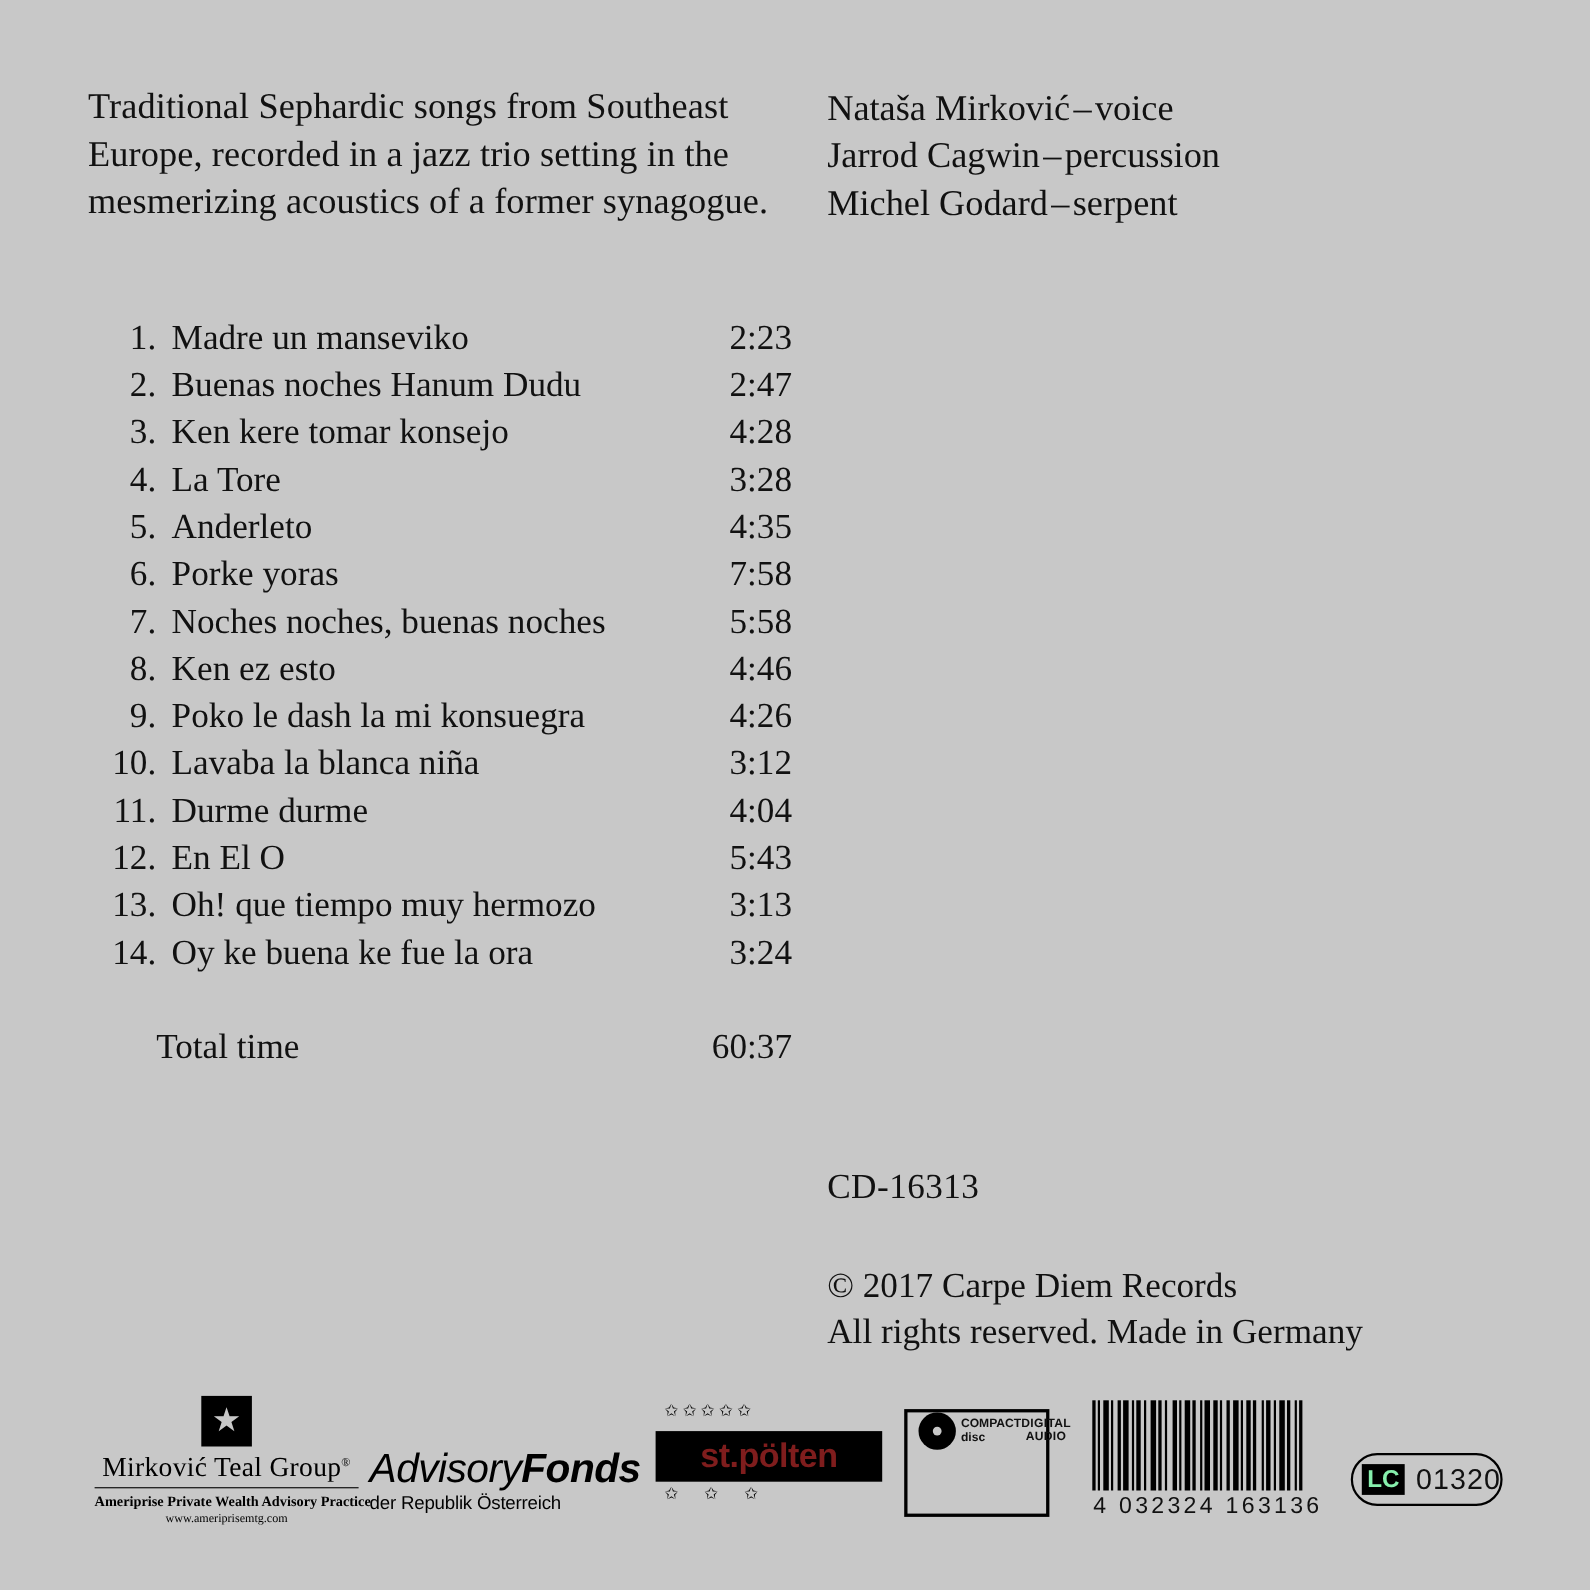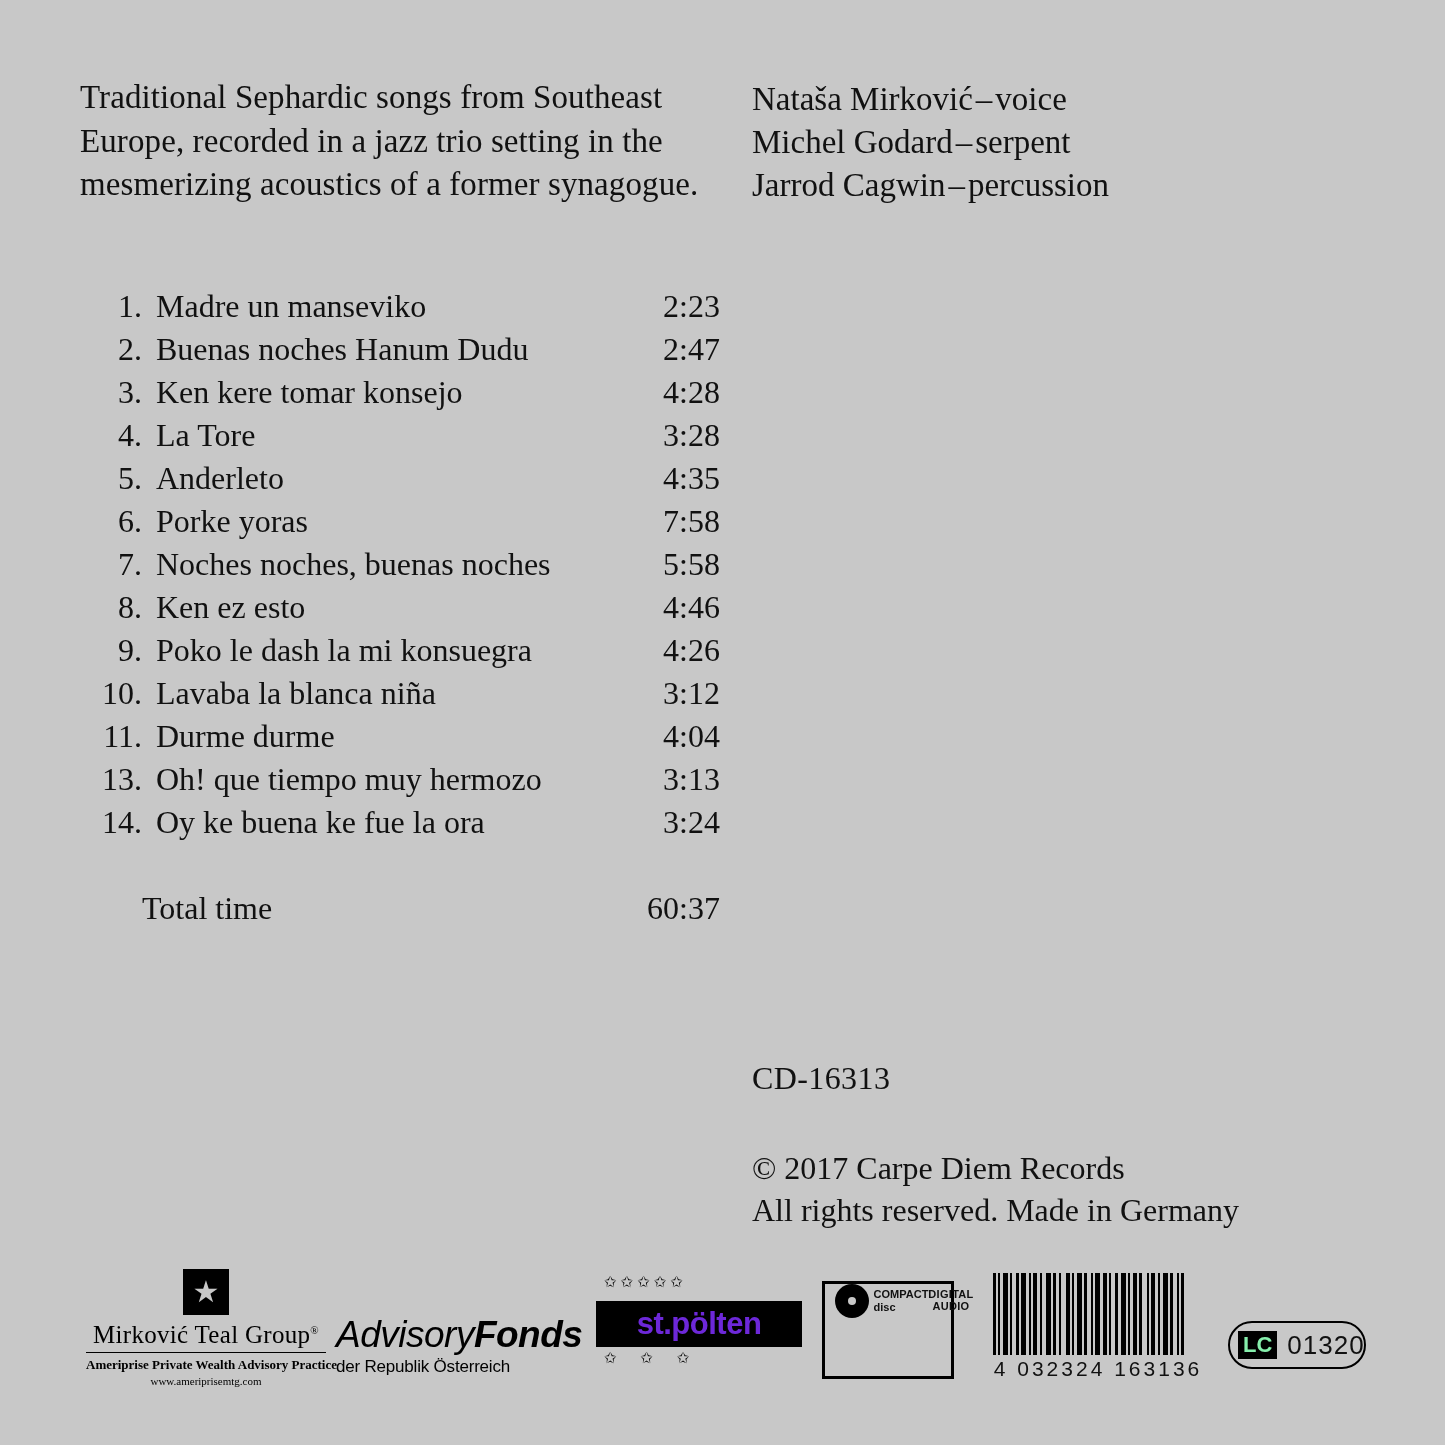--- a/index.html
+++ b/index.html
@@ -210,21 +210,21 @@
     background: #000;
   }
   .stp-text {
     position: absolute;
     left: 0;
     top: 32px;
     width: 206px;
     height: 46px;
     line-height: 46px;
     text-align: center;
-    color: #6d28d9;
+    color: #7f1d1d;
     font-family: "Liberation Sans", sans-serif;
     font-weight: bold;
     font-size: 31px;
     letter-spacing: -0.5px;
   }
   .stp-stars-top {
     position: absolute;
     left: 8px;
     top: 4px;
     width: 120px;
@@ -364,24 +364,24 @@
 
 <div class="page">
 
   <div class="desc">Traditional Sephardic songs from Southeast Europe, recorded in a jazz  trio setting in the mesmerizing acoustics of a former synagogue.</div>
 
   <div class="credits">
     <div class="credit-line">
       <span>Nataša Mirković</span><span class="credit-sep">–</span><span>voice</span>
     </div>
     <div class="credit-line">
+      <span>Jarrod Cagwin</span><span class="credit-sep">–</span><span>percussion</span>
+    </div>
+    <div class="credit-line">
       <span>Michel Godard</span><span class="credit-sep">–</span><span>serpent</span>
-    </div>
-    <div class="credit-line">
-      <span>Jarrod Cagwin</span><span class="credit-sep">–</span><span>percussion</span>
     </div>
   </div>
 
   <div class="tracklist">
     <div class="track">
       <span class="num">1.</span>
       <span class="title">Madre un manseviko</span>
       <span class="dur">2:23</span>
     </div>
     <div class="track">
@@ -426,20 +426,25 @@
     </div>
     <div class="track">
       <span class="num">10.</span>
       <span class="title">Lavaba la blanca niña</span>
       <span class="dur">3:12</span>
     </div>
     <div class="track">
       <span class="num">11.</span>
       <span class="title">Durme durme</span>
       <span class="dur">4:04</span>
+    </div>
+    <div class="track">
+      <span class="num">12.</span>
+      <span class="title">En El O</span>
+      <span class="dur">5:43</span>
     </div>
     <div class="track">
       <span class="num">13.</span>
       <span class="title">Oh! que tiempo muy hermozo</span>
       <span class="dur">3:13</span>
     </div>
     <div class="track">
       <span class="num">14.</span>
       <span class="title">Oy ke buena ke fue la ora</span>
       <span class="dur">3:24</span>

